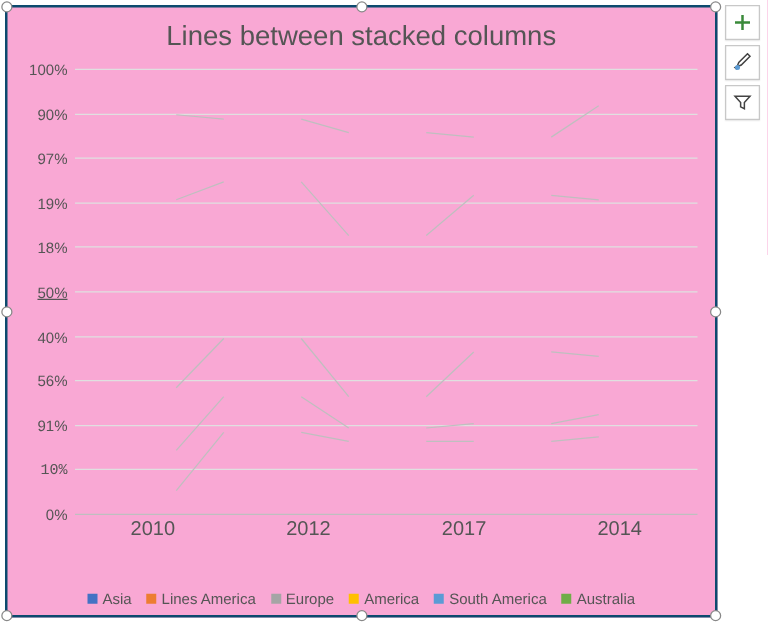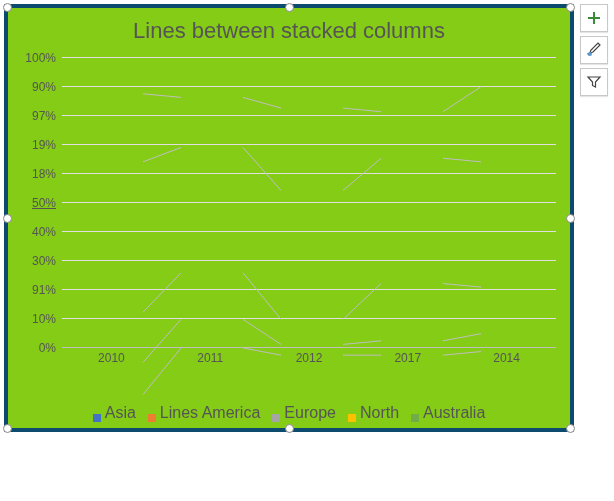--- a/index.html
+++ b/index.html
@@ -8,23 +8,23 @@
     background: #fff;
     width: 614px;
     height: 501px;
     position: relative;
   }
   .chart-object {
     position: absolute;
     left: 4px;
     top: 4px;
     width: 570px;
-    height: 428px;
-    background: #84cc16;
-    border: 4px solid #0c4a6e;
+    height: 490px;
+    background: #f9a8d4;
+    border: 2px solid #0c4a6e;
   }
   .handle {
     position: absolute;
     width: 9px;
     height: 9px;
     background: #fff;
     border: 1px solid #888;
     border-radius: 50%;
   }
   .handle.tl { left: -5px; top: -5px; }
@@ -106,38 +106,38 @@
     position: absolute;
     left: 44px;
     right: 4px;
     bottom: 0;
     height: 20px;
     display: flex;
   }
   .x-tick {
     flex: 1;
     text-align: center;
-    font-size: 12px;
+    font-size: 16px;
     color: #555;
     padding-top: 3px;
   }
   .legend {
     position: absolute;
     left: 0; right: 0; bottom: 6px;
     display: flex;
     justify-content: center;
     gap: 12px;
     flex-wrap: wrap;
     padding: 0 20px;
   }
   .legend-item {
     display: flex;
-    align-items: flex-end;
+    align-items: center;
     gap: 4px;
-    font-size: 16px;
+    font-size: 12px;
     color: #555;
   }
   .swatch {
     width: 8px;
     height: 8px;
   }
   .float-btns {
     position: absolute;
     left: 580px;
     top: 4px;
@@ -173,23 +173,23 @@
   <div class="handle tm"></div>
   <div class="handle bm"></div>
   <div class="handle ml"></div>
   <div class="handle mr"></div>
 
   <div class="chart-title">Lines between stacked columns</div>
 
   <div class="plot-wrap">
     <div class="y-axis" id="yaxis">
         <div class="y-tick" style="bottom: 0%;">0%</div>
-        <div class="y-tick" style="bottom: 10%;">10%</div>
+        <div class="y-tick" style="bottom: 10%; font-family: Liberation Mono, monospace;">10%</div>
         <div class="y-tick" style="bottom: 20%;">91%</div>
-        <div class="y-tick" style="bottom: 30%;">30%</div>
+        <div class="y-tick" style="bottom: 30%;">56%</div>
         <div class="y-tick" style="bottom: 40%;">40%</div>
         <div class="y-tick" style="bottom: 50%; text-decoration: underline;">50%</div>
         <div class="y-tick" style="bottom: 60%;">18%</div>
         <div class="y-tick" style="bottom: 70%;">19%</div>
         <div class="y-tick" style="bottom: 80%;">97%</div>
         <div class="y-tick" style="bottom: 90%;">90%</div>
         <div class="y-tick" style="bottom: 100%;">100%</div>
       </div>
     <div class="plot-area" id="plot">
       <div id="gridlines">
@@ -275,21 +275,20 @@
           <line x1="381" y1="100.24000000000001" x2="419" y2="103.82000000000002" stroke="#bfbfbf" stroke-width="1"></line>
           <line x1="81" y1="35.80000000000001" x2="119" y2="39.379999999999995" stroke="#bfbfbf" stroke-width="1"></line>
           <line x1="181" y1="39.379999999999995" x2="219" y2="50.120000000000005" stroke="#bfbfbf" stroke-width="1"></line>
           <line x1="281" y1="50.120000000000005" x2="319" y2="53.69999999999999" stroke="#bfbfbf" stroke-width="1"></line>
           <line x1="381" y1="53.69999999999999" x2="419" y2="28.640000000000043" stroke="#bfbfbf" stroke-width="1"></line>
         </svg>
       <div class="baseline"></div>
     </div>
     <div class="x-axis" id="xaxis">
         <div class="x-tick">2010</div>
-        <div class="x-tick">2011</div>
         <div class="x-tick">2012</div>
         <div class="x-tick">2017</div>
         <div class="x-tick">2014</div>
       </div>
   </div>
 
   <div class="legend" id="legend">
       <div class="legend-item">
         <span class="swatch" style="background: rgb(68, 114, 196);"></span>
         <span>Asia</span>
@@ -297,21 +296,25 @@
       <div class="legend-item">
         <span class="swatch" style="background: rgb(237, 125, 49);"></span>
         <span>Lines America</span>
       </div>
       <div class="legend-item">
         <span class="swatch" style="background: rgb(165, 165, 165);"></span>
         <span>Europe</span>
       </div>
       <div class="legend-item">
         <span class="swatch" style="background: rgb(255, 192, 0);"></span>
-        <span>North</span>
+        <span>America</span>
+      </div>
+      <div class="legend-item">
+        <span class="swatch" style="background: rgb(91, 155, 213);"></span>
+        <span>South America</span>
       </div>
       <div class="legend-item">
         <span class="swatch" style="background: rgb(112, 173, 71);"></span>
         <span>Australia</span>
       </div>
     </div>
 </div>
 
 <div class="float-btns">
   <div class="float-btn">

